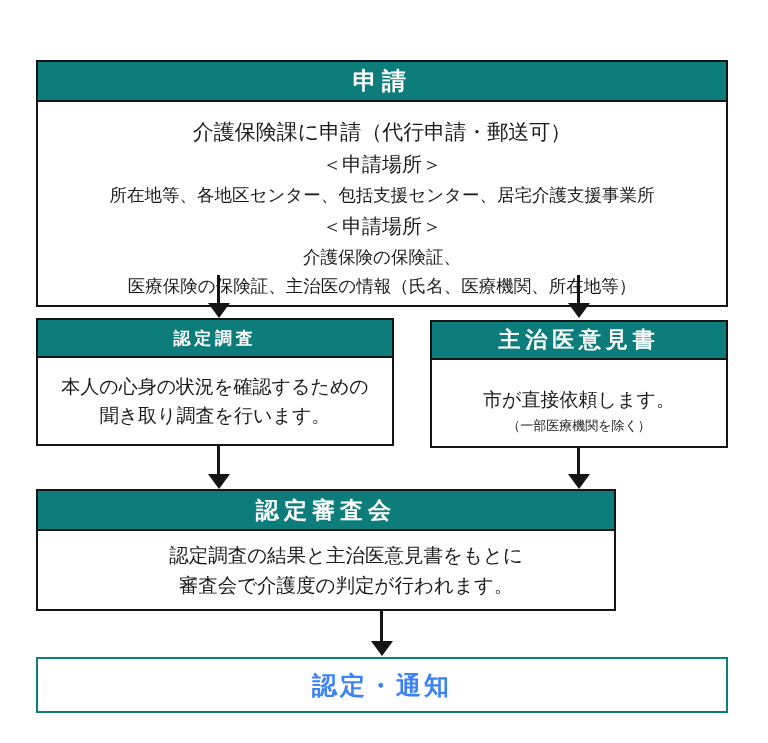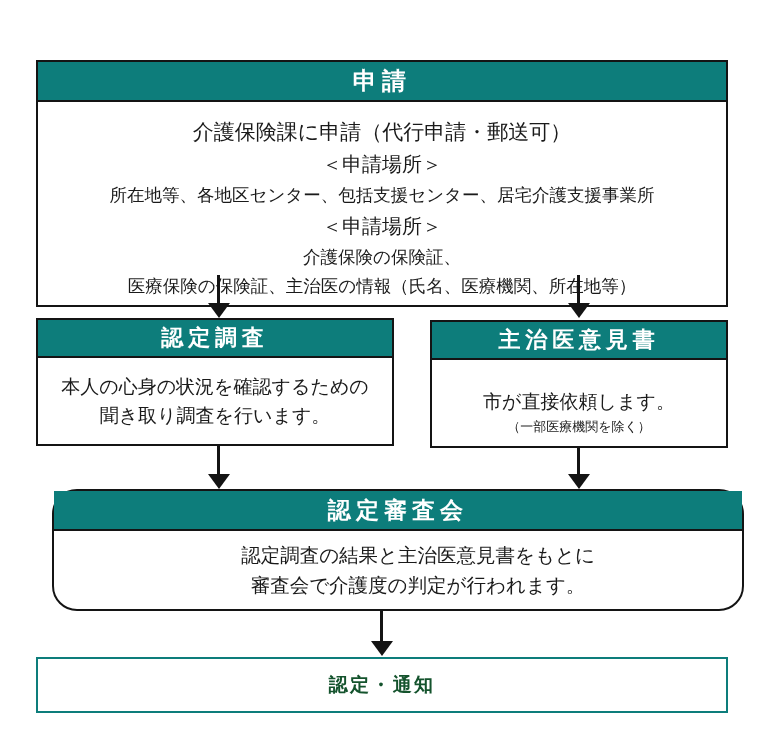--- a/index.html
+++ b/index.html
@@ -77,21 +77,21 @@
 
   
   #node-survey {
     left: 36px;
     top: 318px;
     width: 358px;
     height: 128px;
   }
   #node-survey .node-header {
     height: 38px;
-    font-size: 22px;
+    font-size: 17px;
   }
   #node-survey .node-body {
     height: 86px;
     font-size: 19px;
     line-height: 1.55;
     padding: 0 22px;
   }
 
   
   #node-opinion {
@@ -102,30 +102,30 @@
   }
   #node-opinion .node-header {
     height: 38px;
     font-size: 22px;
   }
   #node-opinion .node-body {
     height: 104px;
     font-size: 19px;
     line-height: 1.55;
     padding: 0 18px;
+    font-family: Liberation Mono, monospace;
   }
   #node-opinion .l-sub { font-size: 13px; }
 
   
   #node-review {
-    left: 52px;
+    left: 36px;
     top: 489px;
-    width: 692px;
+    width: 580px;
     height: 122px;
-    border-radius: 25px;
   }
   #node-review .node-header {
     height: 40px;
     font-size: 23px;
   }
   #node-review .node-body {
     height: 78px;
     font-size: 19.5px;
     line-height: 1.55;
     padding-left: 40px;
@@ -139,22 +139,22 @@
     top: 657px;
     width: 692px;
     height: 56px;
     border: 2px solid #0d7d7b;
     background: #ffffff;
     display: flex;
     align-items: center;
     justify-content: center;
   }
   #node-notice .notice-label {
-    color: #14532d;
-    font-size: 19px;
+    color: #3b82f6;
+    font-size: 25px;
     font-weight: bold;
     letter-spacing: 0.12em;
   }
 
   
   .arrow {
     position: absolute;
     width: 22px;
   }
   .arrow .shaft {

